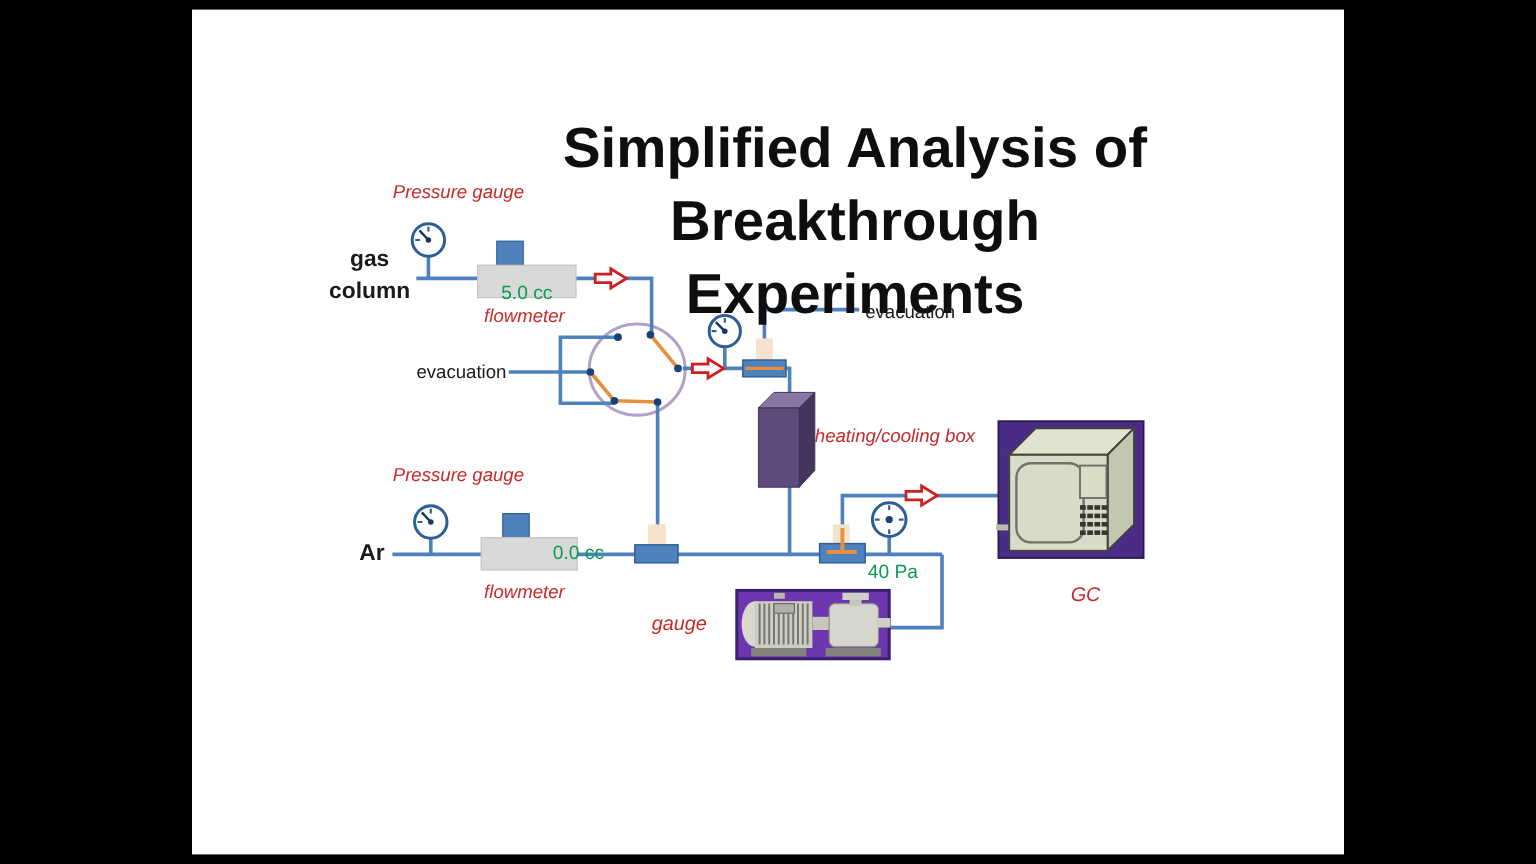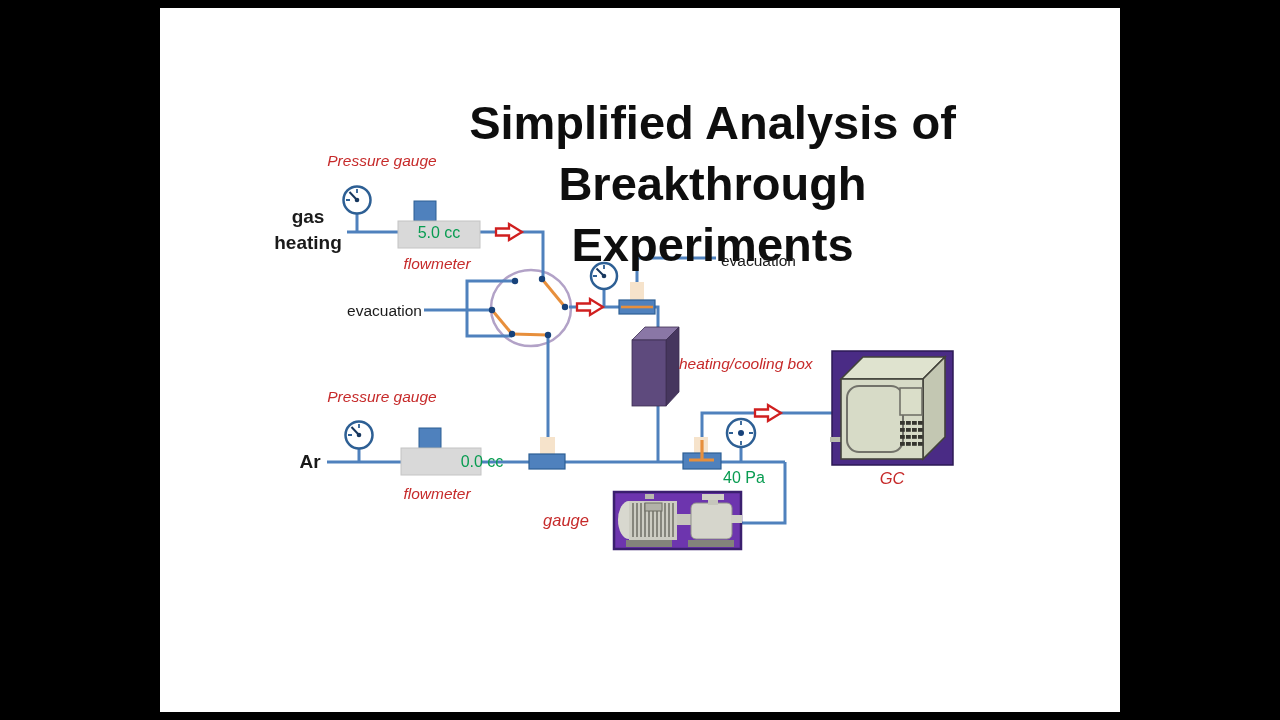--- a/index.html
+++ b/index.html
@@ -170,24 +170,24 @@
   <div class="title">
     <span>Simplified Analysis</span>
     <span>of Breakthrough</span>
     <span>Experiments</span>
   </div>
 
   <div class="lbl red ctr" style="left:312px;top:152px;width:140px;font-size:15.5px;">Pressure gauge</div>
 
   <div class="lbl ctr" style="left:252px;top:204px;width:112px;font-size:19px;font-weight:bold;line-height:26px;">
     <span>gas</span>
-    <span>heating</span>
+    <span>column</span>
   </div>
 
-  <div class="lbl green ctr" style="left:398px;top:224px;width:82px;font-size:16px;">5.0 cc</div>
+  <div class="lbl green ctr" style="left:398px;top:236px;width:82px;font-size:16px;">5.0 cc</div>
 
   <div class="lbl red ctr" style="left:378px;top:255px;width:118px;font-size:15.5px;">flowmeter</div>
 
   <div class="lbl rgt" style="left:322px;top:302px;width:100px;font-size:15.5px;">evacuation</div>
 
   <div class="lbl" style="left:721px;top:252px;font-size:15.5px;">evacuation</div>
 
 
   <div class="lbl red" style="left:679px;top:355px;font-size:15.5px;">heating/cooling box</div>
 
@@ -196,14 +196,14 @@
   <div class="lbl ctr" style="left:282px;top:451px;width:56px;font-size:19px;font-weight:bold;">Ar</div>
 
   <div class="lbl green ctr" style="left:401px;top:453px;width:80px;font-size:16px;margin-left:41px;">0.0 cc</div>
 
   <div class="lbl red ctr" style="left:378px;top:485px;width:118px;font-size:15.5px;">flowmeter</div>
 
   <div class="lbl red ctr" style="left:538px;top:511px;width:56px;font-size:16.5px;">gauge</div>
 
   <div class="lbl green ctr" style="left:719px;top:469px;width:50px;font-size:16px;">40 Pa</div>
 
-  <div class="lbl red ctr" style="left:867px;top:469px;width:50px;font-size:16.5px;">GC</div>
+  <div class="lbl red ctr" style="left:867px;top:487px;width:50px;font-size:16.5px;text-align:right;">GC</div>
 </div>
 
 </body></html>

